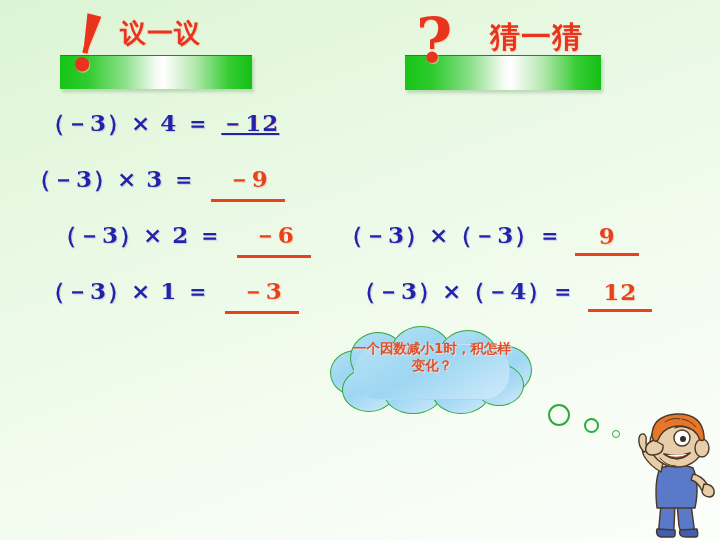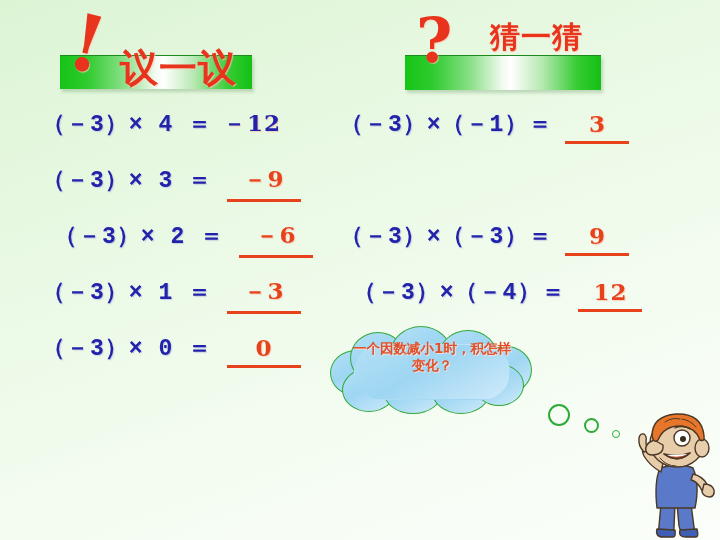--- a/index.html
+++ b/index.html
@@ -51,33 +51,33 @@
   .eq-row{
     position:absolute;
     white-space:nowrap;
     color:#2222aa;
     font-weight:bold;
     font-size:23px;
     font-family:"DejaVu Serif","Liberation Serif",serif;
     text-shadow:1px 1px 1px rgba(170,170,220,.55);
     letter-spacing:1px;
   }
-  .eq-row .expr{display:inline-block;vertical-align:middle;font-family:Liberation Mono, monospace;}
+  .eq-row .expr{display:inline-block;vertical-align:middle;}
   .answer-slot{
     display:inline-block;vertical-align:middle;
     position:relative;
     text-align:center;
     color:#e8421c;
     text-shadow:1px 1px 1px rgba(250,190,170,.7);
   }
   .answer-slot.ruled::after{
     content:"";position:absolute;left:0;right:0;bottom:-7px;
     height:3px;background:#e8421c;
   }
-  .answer-inline{color:#2222aa;}
+  .answer-inline{color:#2222aa;text-decoration:underline;}
 
   
   #bubble{position:absolute;left:328px;top:326px;width:208px;height:88px;}
   #bubble .lobe{
     position:absolute;border-radius:50%;
     background:linear-gradient(150deg,#b4e0f6 0%,#9ed6f2 45%,#cfeafb 100%);
     border:1.4px solid #2faa3a;
     box-sizing:border-box;
   }
   #bubble-text{
@@ -101,58 +101,50 @@
   #character svg{display:block;}
 </style>
 </head>
 <body>
 
 <div id="slide">
 
   <div class="header-block">
     <div class="banner-bar" style="left:60px;top:55px;width:192px;height:33px;"></div>
     <div class="mark" id="excl-mark">!</div>
-    <div class="banner-title" style="left:120px;top:16px;font-size:38px;margin-top:27px;">议一议</div>
+    <div class="banner-title" style="left:120px;top:16px;font-size:26px;">议一议</div>
   </div>
 
   <div class="header-block">
     <div class="banner-bar" style="left:405px;top:55px;width:196px;height:34px;"></div>
     <div class="mark" id="ques-mark">?</div>
     <div class="banner-title" style="left:446px;top:17px;font-size:30px;margin-left:44px;">猜一猜</div>
   </div>
 
   <div class="eq-row" style="left:42px;top:107px;">
     <span class="expr">（－3）× 4 ＝</span>
     <span class="answer-slot answer-inline" style="min-width:62px;">－12</span>
   </div>
 
-  <div class="eq-row" style="left:42px;top:163px;">
+  <div class="eq-row" style="left:28px;top:163px;">
     <span class="expr">（－3）× 3 ＝</span>
     <span class="answer-slot ruled" style="min-width:74px;margin-left:6px;">－9</span>
   </div>
 
   <div class="eq-row" style="left:54px;top:219px;">
     <span class="expr">（－3）× 2 ＝</span>
     <span class="answer-slot ruled" style="min-width:74px;margin-left:6px;">－6</span>
   </div>
 
   <div class="eq-row" style="left:42px;top:275px;">
     <span class="expr">（－3）× 1 ＝</span>
     <span class="answer-slot ruled" style="min-width:74px;margin-left:6px;">－3</span>
   </div>
 
-  <div class="eq-row" style="left:42px;top:331px;">
-    <span class="expr">（－3）× 0 ＝</span>
-    <span class="answer-slot ruled" style="min-width:74px;margin-left:6px;">0</span>
-  </div>
-
-  <div class="eq-row" style="left:340px;top:107px;">
-    <span class="expr">（－3）×（－1）＝</span>
-    <span class="answer-slot ruled" style="min-width:64px;margin-left:4px;">3</span>
-  </div>
+
 
 
   <div class="eq-row" style="left:340px;top:219px;">
     <span class="expr">（－3）×（－3）＝</span>
     <span class="answer-slot ruled" style="min-width:64px;margin-left:4px;">9</span>
   </div>
 
   <div class="eq-row" style="left:353px;top:275px;">
     <span class="expr">（－3）×（－4）＝</span>
     <span class="answer-slot ruled" style="min-width:64px;margin-left:4px;">12</span>

